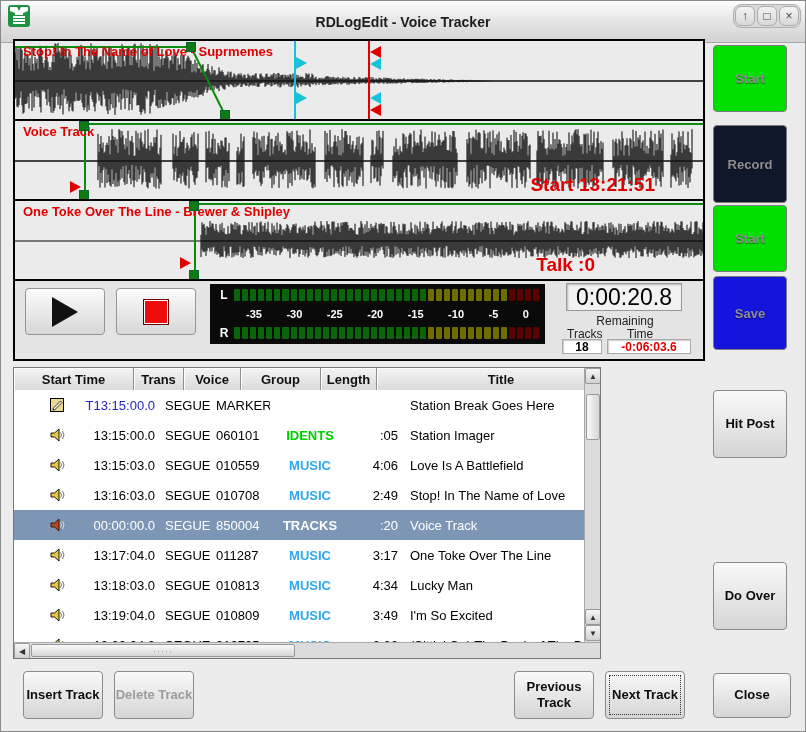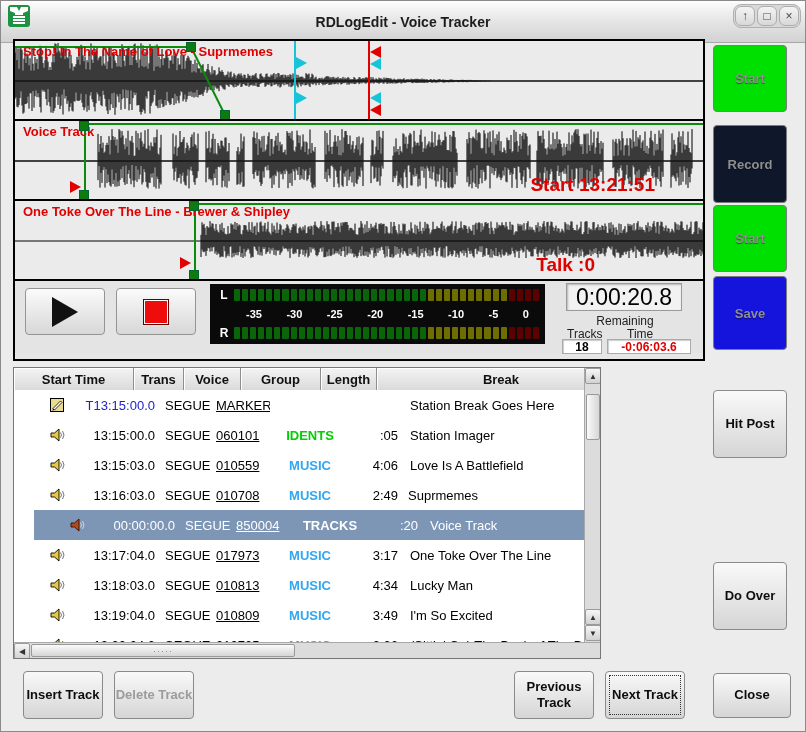--- a/index.html
+++ b/index.html
@@ -52,26 +52,26 @@
   .sidebtn.colored{color:#8f8f8f;text-shadow:0 1px 1px rgba(0,0,0,.45);}
   .graybtn{background:linear-gradient(180deg,#f9f9f9,#d5d5d5);color:#0d0d0d;border:1px solid #8a8a8a;border-radius:4px;
     display:flex;align-items:center;justify-content:center;font-weight:bold;font-size:13px;text-align:center;line-height:1.25;}
   
   .logtable{position:absolute;left:12px;top:366px;width:588px;height:292px;border:1px solid #777;background:#fff;overflow:hidden;}
   .thead{position:absolute;left:0;top:0;width:674px;height:22px;display:grid;grid-template-columns:120px 50px 57px 80px 56px 249px 63px;background:#9a9a9a;}
   .hcell{background:linear-gradient(180deg,#f4f4f4,#dadada);border-right:1px solid #8e8e8e;box-shadow:inset 1px 1px 0 #fff;
     display:flex;align-items:center;justify-content:center;font-weight:bold;font-size:13px;color:#111;}
   .tbody{position:absolute;left:0;top:22px;width:674px;height:252px;overflow:hidden;background:#fff;}
   .trow{display:grid;grid-template-columns:28px 92px 50px 57px 80px 56px 249px 63px;height:30px;align-items:center;font-size:13px;color:#000;background:#fff;padding-left:29px;}
-  .trow.sel{background:#7d96b5;color:#fff;margin-left:20px;}
+  .trow.sel{background:#7d96b5;color:#fff;}
   .c{white-space:nowrap;overflow:hidden;}
   .c.ic{display:flex;justify-content:center;}
   .c.st{text-align:right;padding-right:8px;}
   .c.tr{padding-left:2px;}
-  .c.ca{padding-left:3px;text-decoration:underline;}
+  .c.ca{padding-left:3px;}
   .c.gr{text-align:center;font-weight:bold;}
   .c.le{text-align:right;padding-right:8px;}
   .c.ti{padding-left:4px;}
   .c.ar{padding-left:2px;}
   
   .vsb{position:absolute;right:0;top:0;width:16px;height:274px;background:#dcdcdc;border-left:1px solid #a8a8a8;}
   .hsb{position:absolute;left:0;bottom:0;width:674px;height:16px;background:#dcdcdc;border-top:1px solid #a8a8a8;}
   .sbtn{position:absolute;width:16px;height:16px;background:linear-gradient(180deg,#f6f6f6,#d2d2d2);border:1px solid #9a9a9a;border-radius:2px;
     display:flex;align-items:center;justify-content:center;font-size:8px;color:#333;}
   .thumbv{position:absolute;left:1px;width:14px;background:linear-gradient(90deg,#fafafa,#d6d6d6);border:1px solid #999;border-radius:2px;}
@@ -294,21 +294,21 @@
   <div class="graybtn" style="position:absolute;left:712px;top:561px;width:74px;height:68px">Do Over</div>
   <div class="graybtn" style="position:absolute;left:712px;top:672px;width:78px;height:45px">Close</div>
 
   <div class="logtable">
     <div class="thead">
       <div class="hcell">Start Time</div>
       <div class="hcell">Trans</div>
       <div class="hcell">Voice</div>
       <div class="hcell">Group</div>
       <div class="hcell">Length</div>
-      <div class="hcell">Break</div>
+      <div class="hcell">Title</div>
       <div class="hcell"></div>
     </div>
     <div class="tbody">
 
       <div class="trow">
         <span class="c ic">
             <svg width="16" height="16">
               <use href="#noteic"></use>
             </svg>
           </span>
@@ -355,20 +355,21 @@
         <span class="c ic">
             <svg width="16" height="16">
               <use href="#spk"></use>
             </svg>
           </span>
         <span class="c st">13:16:03.0</span>
         <span class="c tr">SEGUE</span>
         <span class="c ca">010708</span>
         <span class="c gr" style="color: rgb(49, 167, 240);">MUSIC</span>
         <span class="c le">2:49</span>
+        <span class="c ti">Stop! In The Name of Love</span>
         <span class="c ar">Suprmemes</span>
       </div>
 
       <div class="trow sel">
         <span class="c ic">
             <svg width="16" height="16">
               <use href="#spk-red"></use>
             </svg>
           </span>
         <span class="c st" style="color: rgb(255, 255, 255);">00:00:00.0</span>
@@ -381,21 +382,21 @@
       </div>
 
       <div class="trow">
         <span class="c ic">
             <svg width="16" height="16">
               <use href="#spk"></use>
             </svg>
           </span>
         <span class="c st">13:17:04.0</span>
         <span class="c tr">SEGUE</span>
-        <span class="c ca">017973</span>
+        <span class="c ca">011287</span>
         <span class="c gr" style="color: rgb(49, 167, 240);">MUSIC</span>
         <span class="c le">3:17</span>
         <span class="c ti">One Toke Over The Line</span>
         <span class="c ar">Brewer &amp; Shipley</span>
       </div>
 
       <div class="trow">
         <span class="c ic">
             <svg width="16" height="16">
               <use href="#spk"></use>

